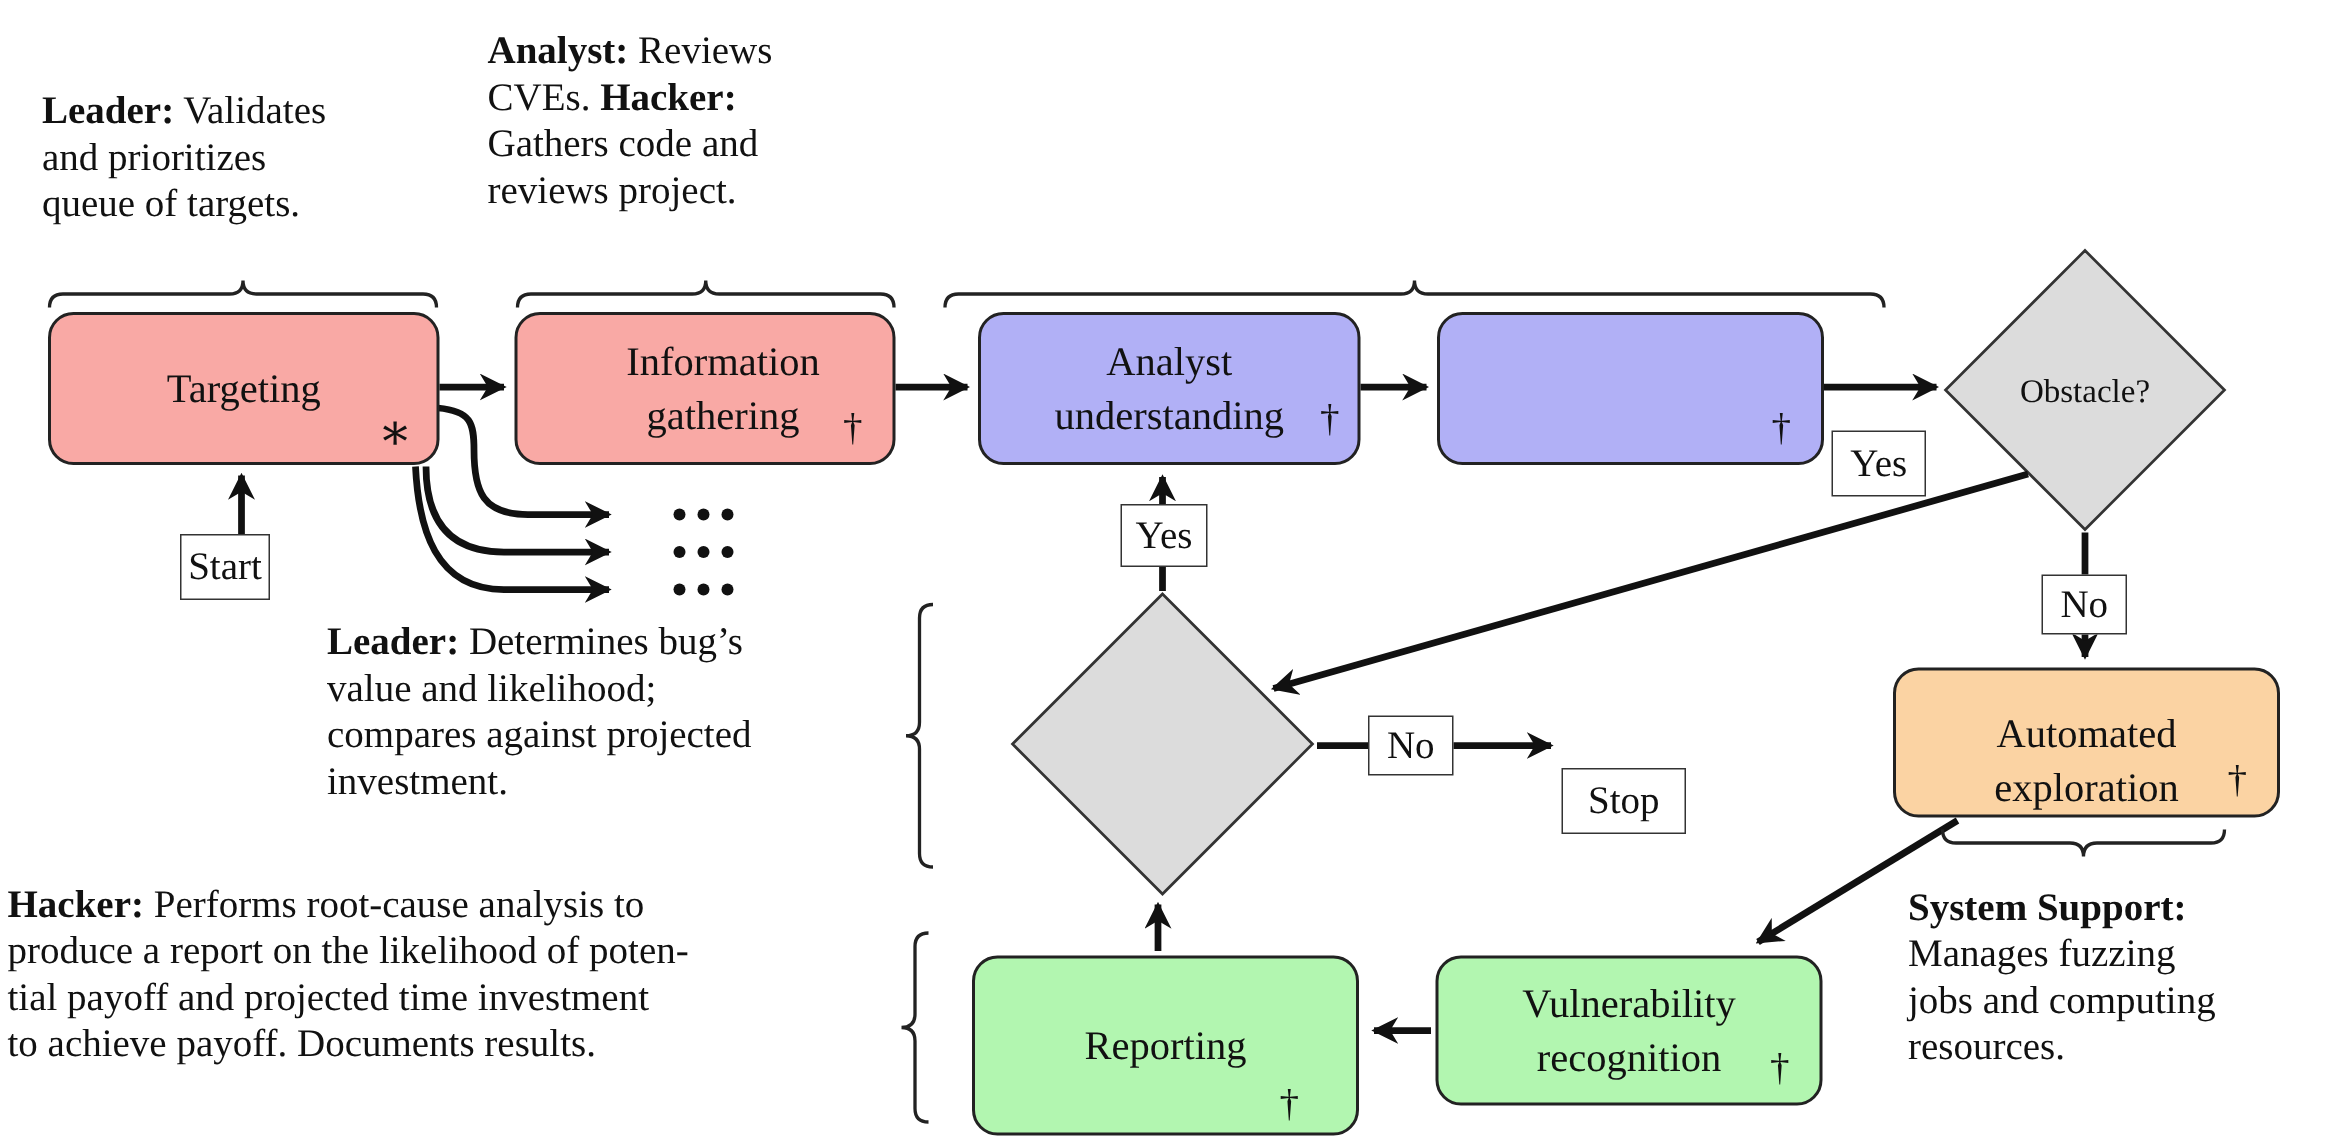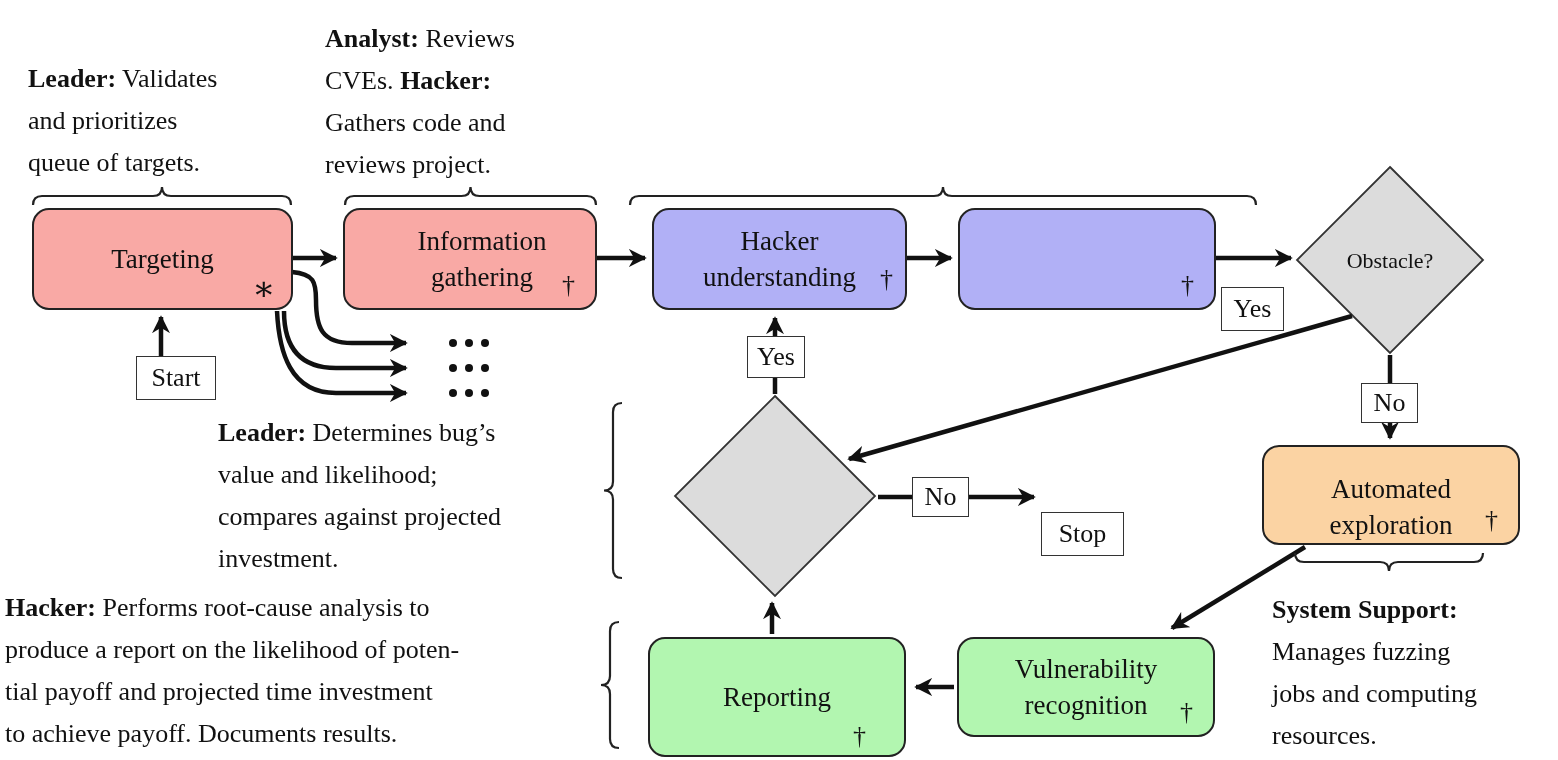--- a/index.html
+++ b/index.html
@@ -21,21 +21,21 @@
   .pill{
     position:absolute;z-index:3;box-sizing:border-box;background:#ffffff;
     border:1.5px solid #333;display:flex;align-items:center;justify-content:center;
     font-size:26px;line-height:26px;
   }
   .dlabel{
     position:absolute;z-index:2;text-align:center;font-size:22px;line-height:37px;
     white-space:pre-line;
   }
   .ann{
-    position:absolute;z-index:2;font-size:26px;line-height:42px;white-space:pre-line;
+    position:absolute;z-index:2;font-size:26px;line-height:31px;white-space:pre-line;
   }
   .ann b{font-weight:bold;}
 </style>
 </head>
 <body>
 
 <div id="figure" style="--c-pink: #f9a9a5; --c-blue: #b1b0f6; --c-orange: #fbd3a3; --c-green: #b2f6b0;">
 
   <svg id="wires" width="1558" height="760" viewBox="0 0 1558 760">
     <defs>
@@ -91,21 +91,21 @@
   <div class="node" style="left:32px;top:208px;width:261px;height:102px;background:var(--c-pink);">
     <span class="nlabel">Targeting</span>
     <span class="marker star">∗</span>
   </div>
   <div class="node" style="left:343px;top:208px;width:254px;height:102px;background:var(--c-pink);padding-left:24px;">
     <span class="nlabel">Information
 gathering</span>
     <span class="marker">†</span>
   </div>
   <div class="node" style="left:652px;top:208px;width:255px;height:102px;background:var(--c-blue);">
-    <span class="nlabel">Hacker
+    <span class="nlabel">Analyst
 understanding</span>
     <span class="marker" style="right:12px;bottom:16px;">†</span>
   </div>
   <div class="node" style="left:958px;top:208px;width:258px;height:102px;background:var(--c-blue);">
     <span class="marker">†</span>
   </div>
   <div class="node" style="left:1262px;top:445px;width:258px;height:100px;background:var(--c-orange);align-items:flex-end;">
     <span class="nlabel">Automated
 exploration</span>
     <span class="marker">†</span>
@@ -115,21 +115,21 @@
     <span class="marker rep">†</span>
   </div>
   <div class="node" style="left:957px;top:637px;width:258px;height:100px;background:var(--c-green);">
     <span class="nlabel">Vulnerability
 recognition</span>
     <span class="marker">†</span>
   </div>
 
   <div class="dlabel" style="left:1310px;top:242px;width:160px;">Obstacle?</div>
 
-  <div class="pill" style="left:136px;top:356px;width:80px;height:44px;">Start</div>
+  <div class="pill" style="left:120px;top:356px;width:60px;height:44px;">Start</div>
   <div class="pill" style="left:747px;top:336px;width:58px;height:42px;">Yes</div>
   <div class="pill" style="left:1221px;top:287px;width:63px;height:44px;">Yes</div>
   <div class="pill" style="left:1361px;top:383px;width:57px;height:40px;">No</div>
   <div class="pill" style="left:912px;top:477px;width:57px;height:40px;">No</div>
   <div class="pill" style="left:1041px;top:474px;width:83px;height:44px;margin-top:38px;">Stop</div>
 
   <div class="ann" style="left:28px;top:58px;width:290px;"><b>Leader:</b> Validates
 and prioritizes
 queue of targets.</div>
   <div class="ann" style="left:325px;top:18px;width:290px;"><b>Analyst:</b> Reviews

